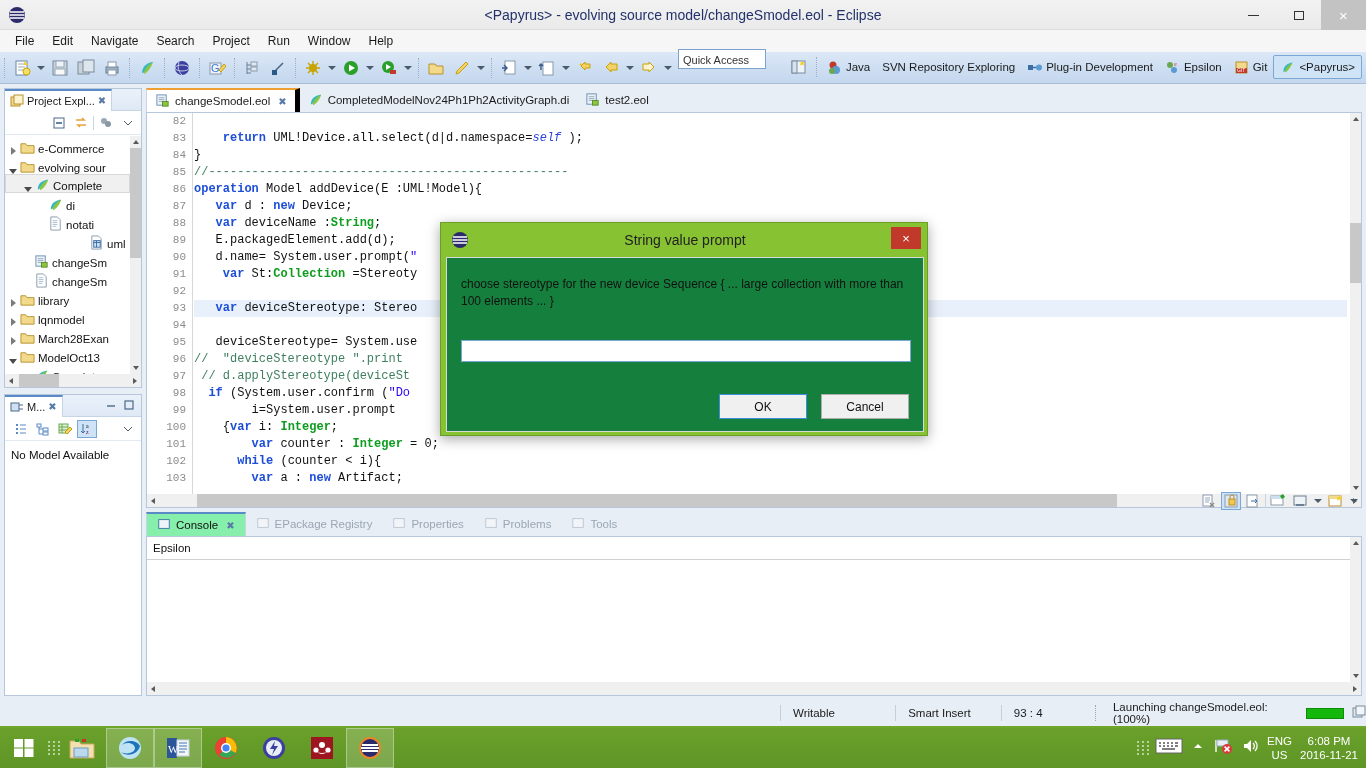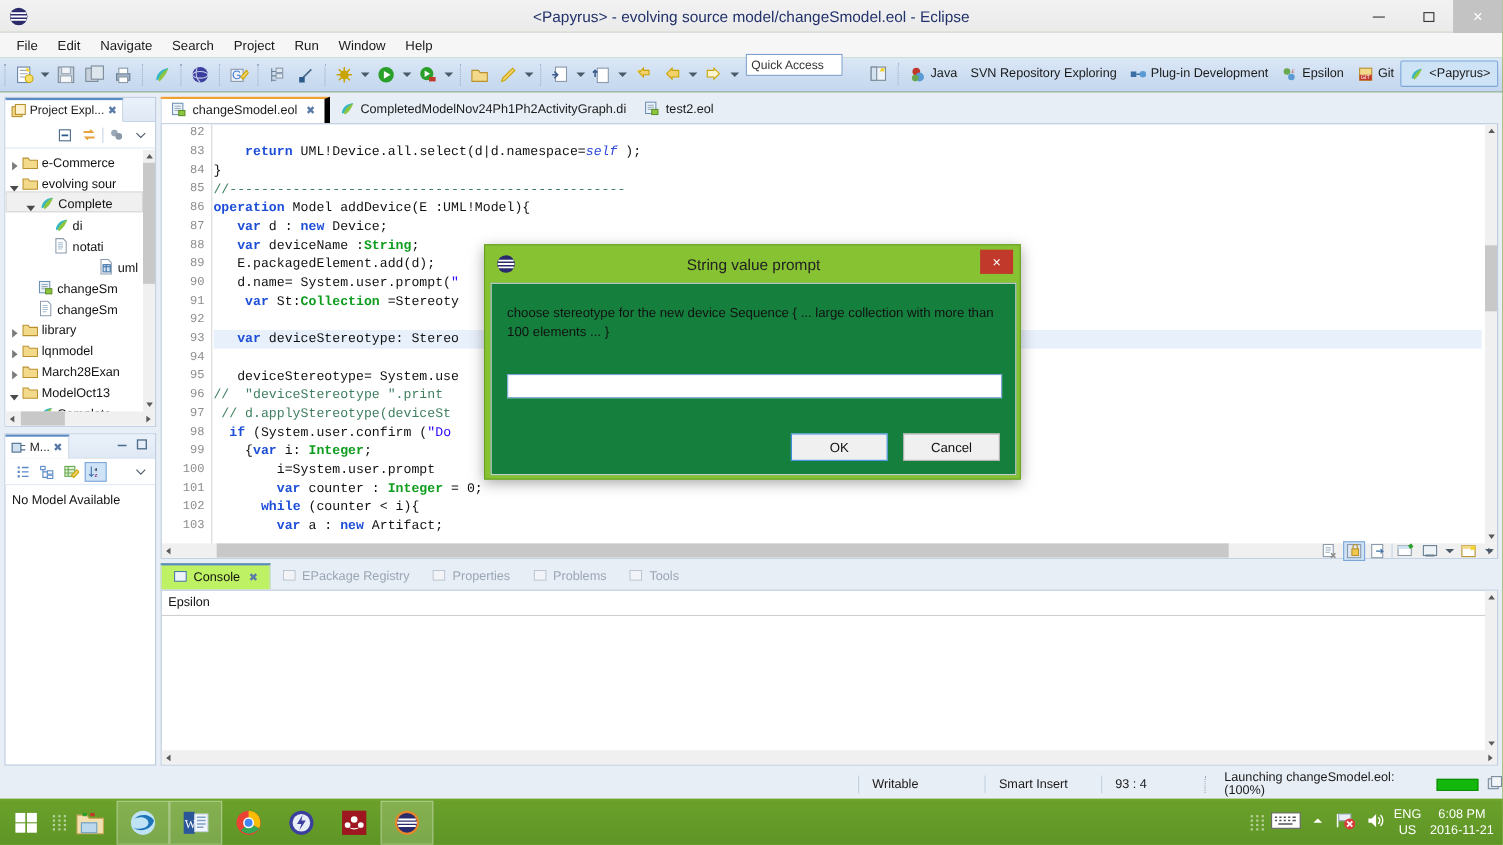--- a/index.html
+++ b/index.html
@@ -134,21 +134,21 @@
   .kw { color: #1d4ed8; font-weight: bold; }
   .typ { color: #0f9d1f; font-weight: bold; }
   .cmt { color: #3f7f5f; }
   .str { color: #2a00ff; }
   .ital { color: #2a44d8; font-style: italic; }
 
   
   .consolepane { position: absolute; left: 146px; top: 428px; width: 1216px; height: 184px; }
   .ctabs { height: 24px; display: flex; align-items: flex-end; background: #e8eef6; position: relative; }
   .ctab { display: flex; align-items: center; gap: 5px; height: 24px; padding: 0 10px; font-size: 11.5px; color: #9aa6b4; }
-  .ctab.active { color: #111; background: #bef264; border-top: 2px solid #5a8ac6; border-left: 1px solid #c6d5e6; border-right: 1px solid #c6d5e6; }
+  .ctab.active { color: #111; background: #86efac; border-top: 2px solid #5a8ac6; border-left: 1px solid #c6d5e6; border-right: 1px solid #c6d5e6; }
   .cbody { position: absolute; left: 0; top: 24px; width: 1216px; height: 160px; background: #fff; border: 1px solid #b6c7db; }
   .ctoolbar { position: absolute; right: 2px; top: -22px; display: flex; align-items: center; gap: 2px; }
   .console-title { font-size: 11.5px; color: #111; padding: 5px 6px; border-bottom: 1px solid #d0d0d0; }
 
   
   .statusbar {
     position: absolute; left: 0; top: 700px; width: 1366px; height: 26px;
     background: #e8eef6; display: flex; align-items: center; font-size: 11.5px; color: #1a1a1a;
   }
   .sb-cell { padding: 0 12px; height: 16px; display: flex; align-items: center; border-left: 1px solid #c2cfdd; }
@@ -779,22 +779,22 @@
             <div class="cline">   E.packagedElement.add(d);</div>
             <div class="cline">   d.name= System.user.prompt(<span class="str">"</span></div>
             <div class="cline">    <span class="kw">var</span> St:<span class="typ">Collection</span> =Stereoty</div>
             <div class="cline">&nbsp;</div>
             <div class="cline hl">   <span class="kw">var</span> deviceStereotype: Stereo</div>
             <div class="cline">&nbsp;</div>
             <div class="cline">   deviceStereotype= System.use</div>
             <div class="cline"><span class="cmt">//  "deviceStereotype ".print</span></div>
             <div class="cline"><span class="cmt"> // d.applyStereotype(deviceSt</span></div>
             <div class="cline">  <span class="kw">if</span> (System.user.confirm (<span class="str">"Do</span></div>
+            <div class="cline">        i=System.user.prompt</div>
             <div class="cline">    {<span class="kw">var</span> i: <span class="typ">Integer</span>;</div>
-            <div class="cline">        i=System.user.prompt</div>
             <div class="cline">        <span class="kw">var</span> counter : <span class="typ">Integer</span> = 0;</div>
             <div class="cline">      <span class="kw">while</span> (counter &lt; i){</div>
             <div class="cline">        <span class="kw">var</span> a : <span class="kw">new</span> Artifact;</div>
           </div>
 
         <div class="vscroll" style="top:0;bottom:13px;">
           <div class="sc-arrow" style="top:0">
             <svg width="8" height="8">
                 <path d="M4 2 l3 4 -6 0z" fill="#5a5a5a"></path>
               </svg>

